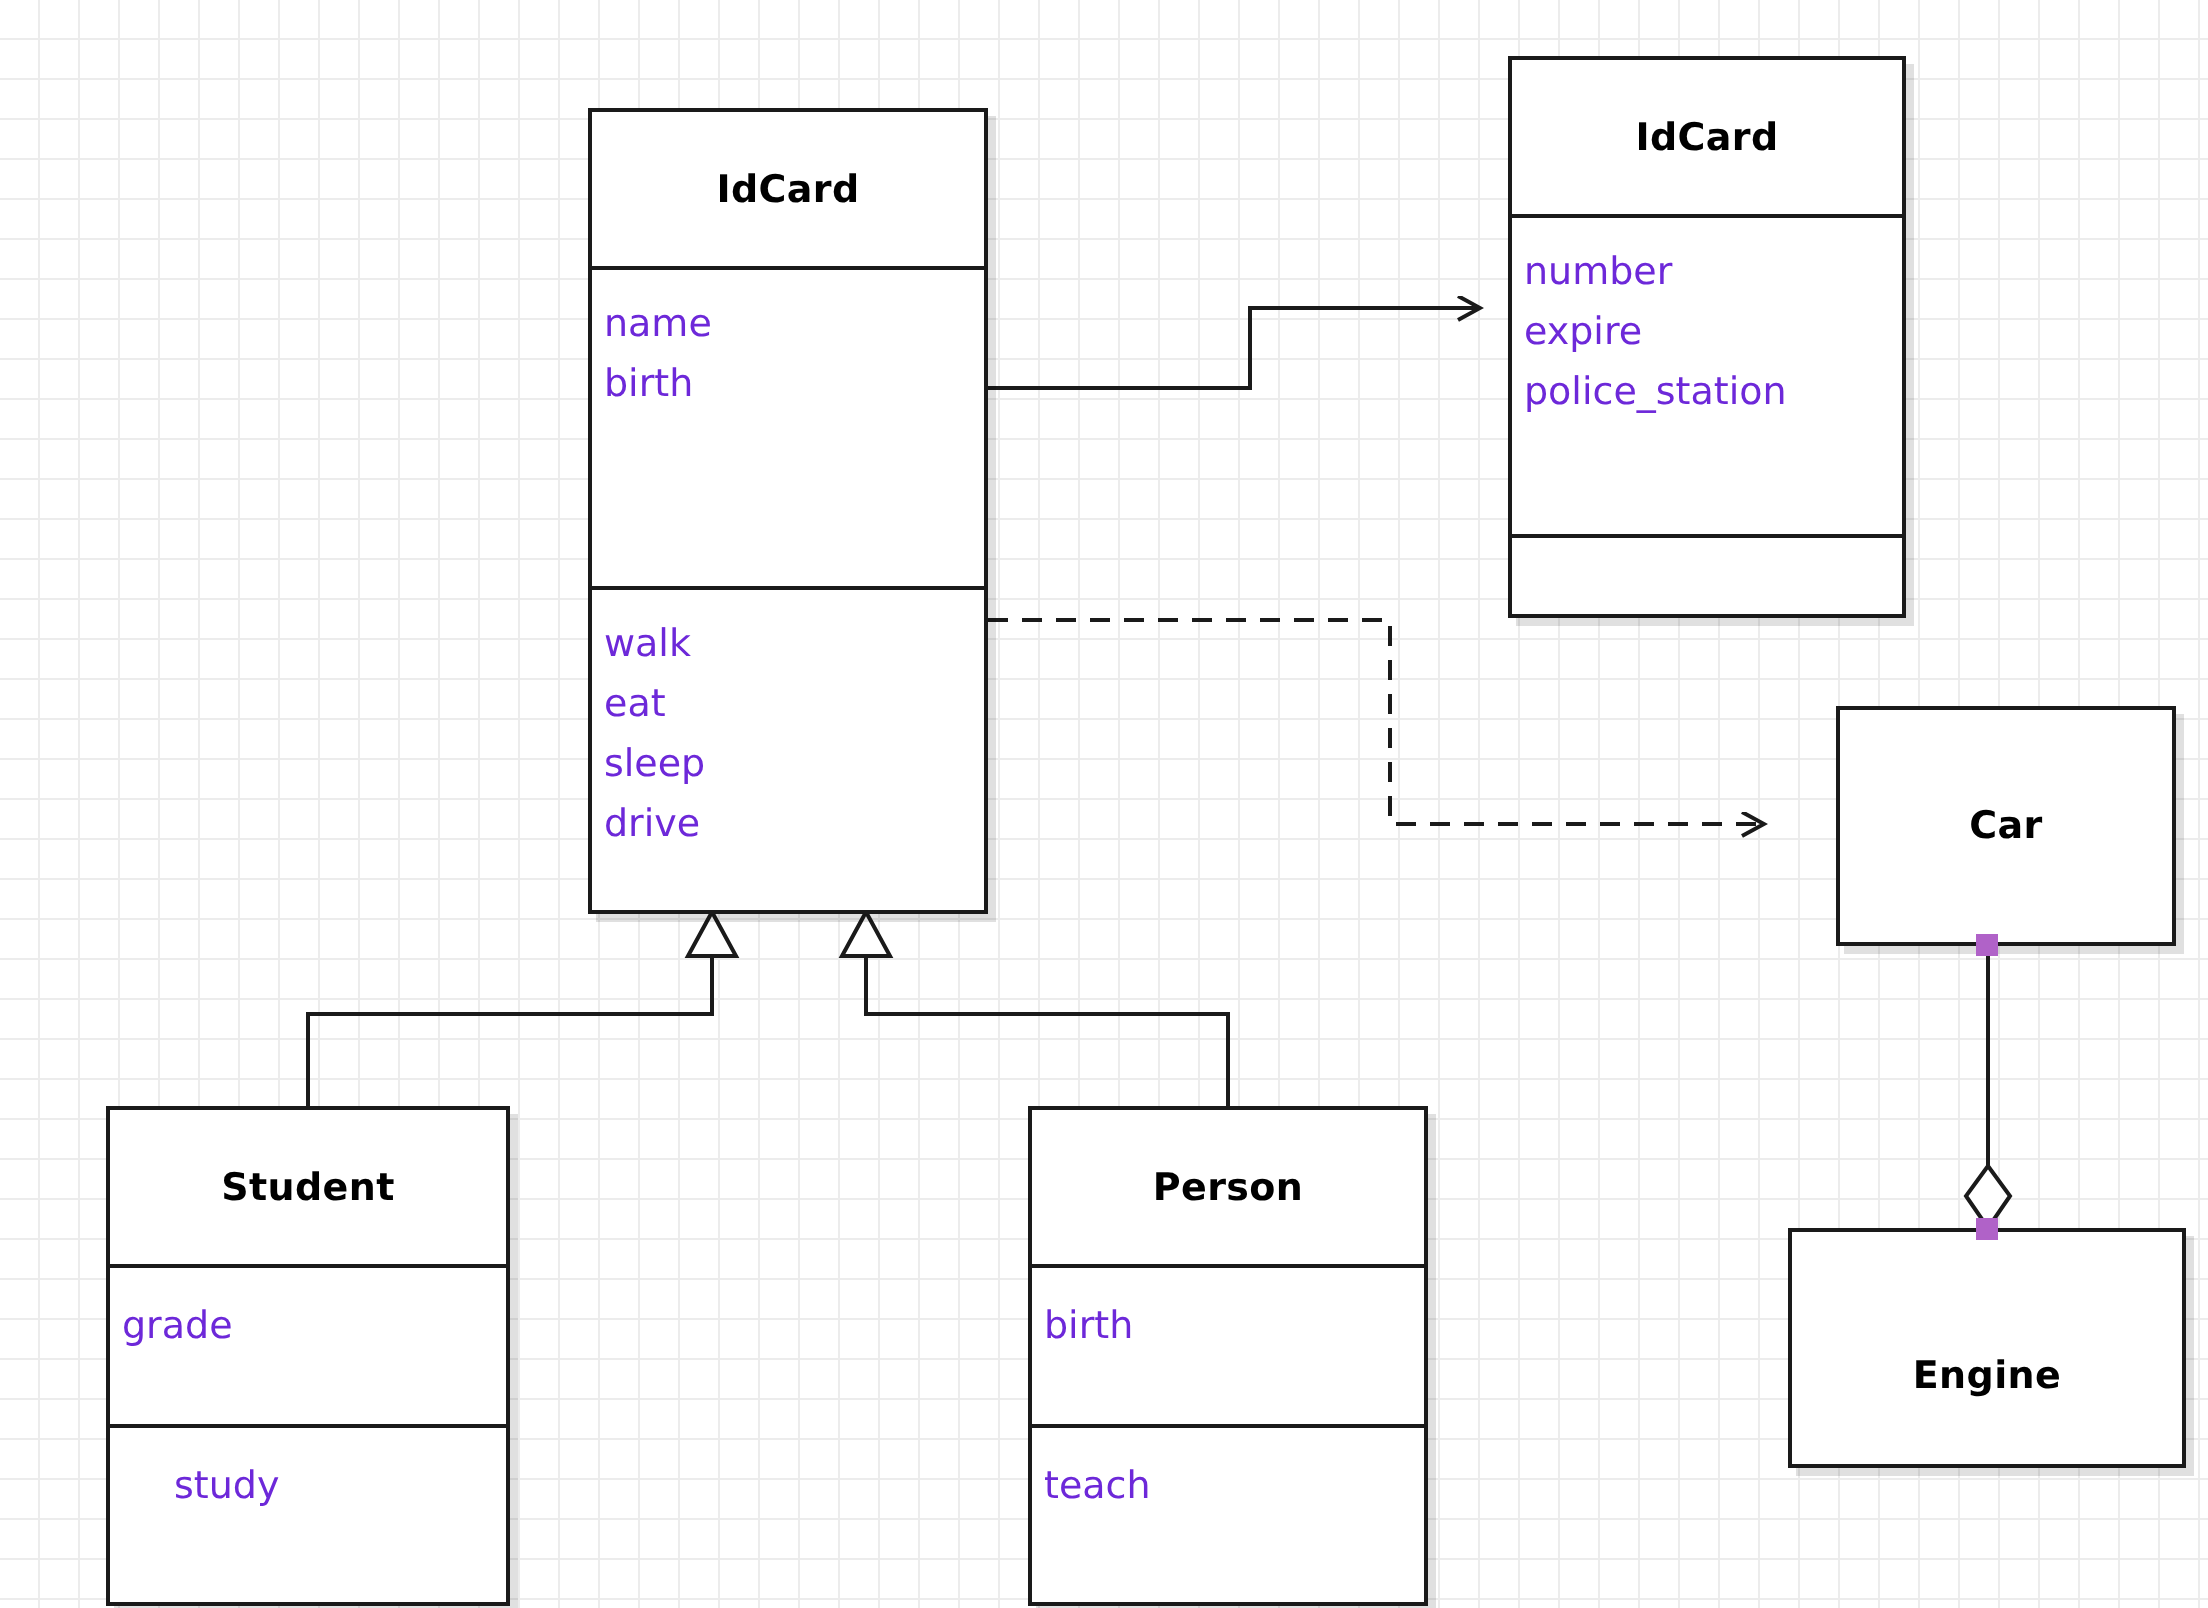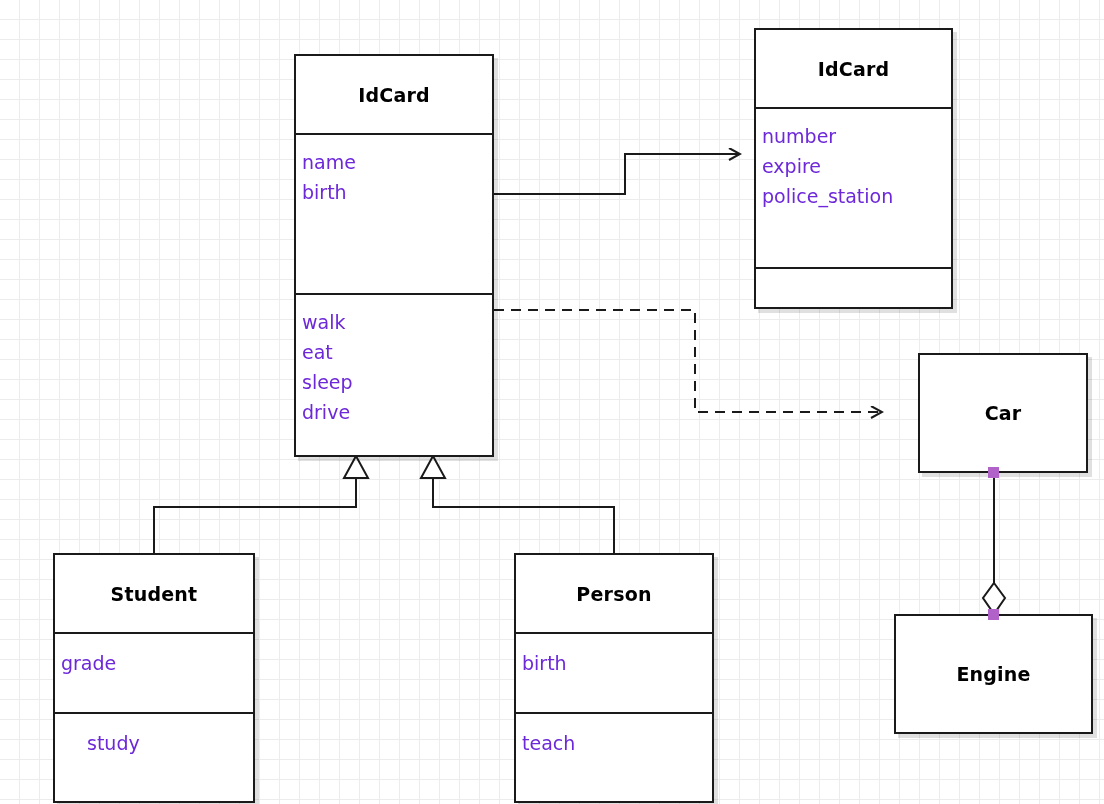--- a/index.html
+++ b/index.html
@@ -136,21 +136,21 @@
       <span class="attr-line">police_station</span>
     </div>
     <div class="cls-compartment empty" style="height:40px;"></div>
   </div>
 
   <div class="uml-class" style="left:918px; top:353px; width:170px; height:120px;">
     <div class="cls-title" style="height:116px;">Car</div>
   </div>
 
   <div class="uml-class" style="left:894px; top:614px; width:199px; height:120px;">
-    <div class="cls-title" style="height:116px;">Engine</div>
+    <div class="cls-title" style="height:144px;">Engine</div>
   </div>
 
   <div class="uml-class" style="left:53px; top:553px; width:202px; height:250px;">
     <div class="cls-title" style="height:77px;">Student</div>
     <div class="cls-compartment tight" style="height:80px;">
       <span class="attr-line">grade</span>
     </div>
     <div class="cls-compartment tight" style="height:91px;padding-left:32px;">
       <span class="attr-line">study</span>
     </div>

